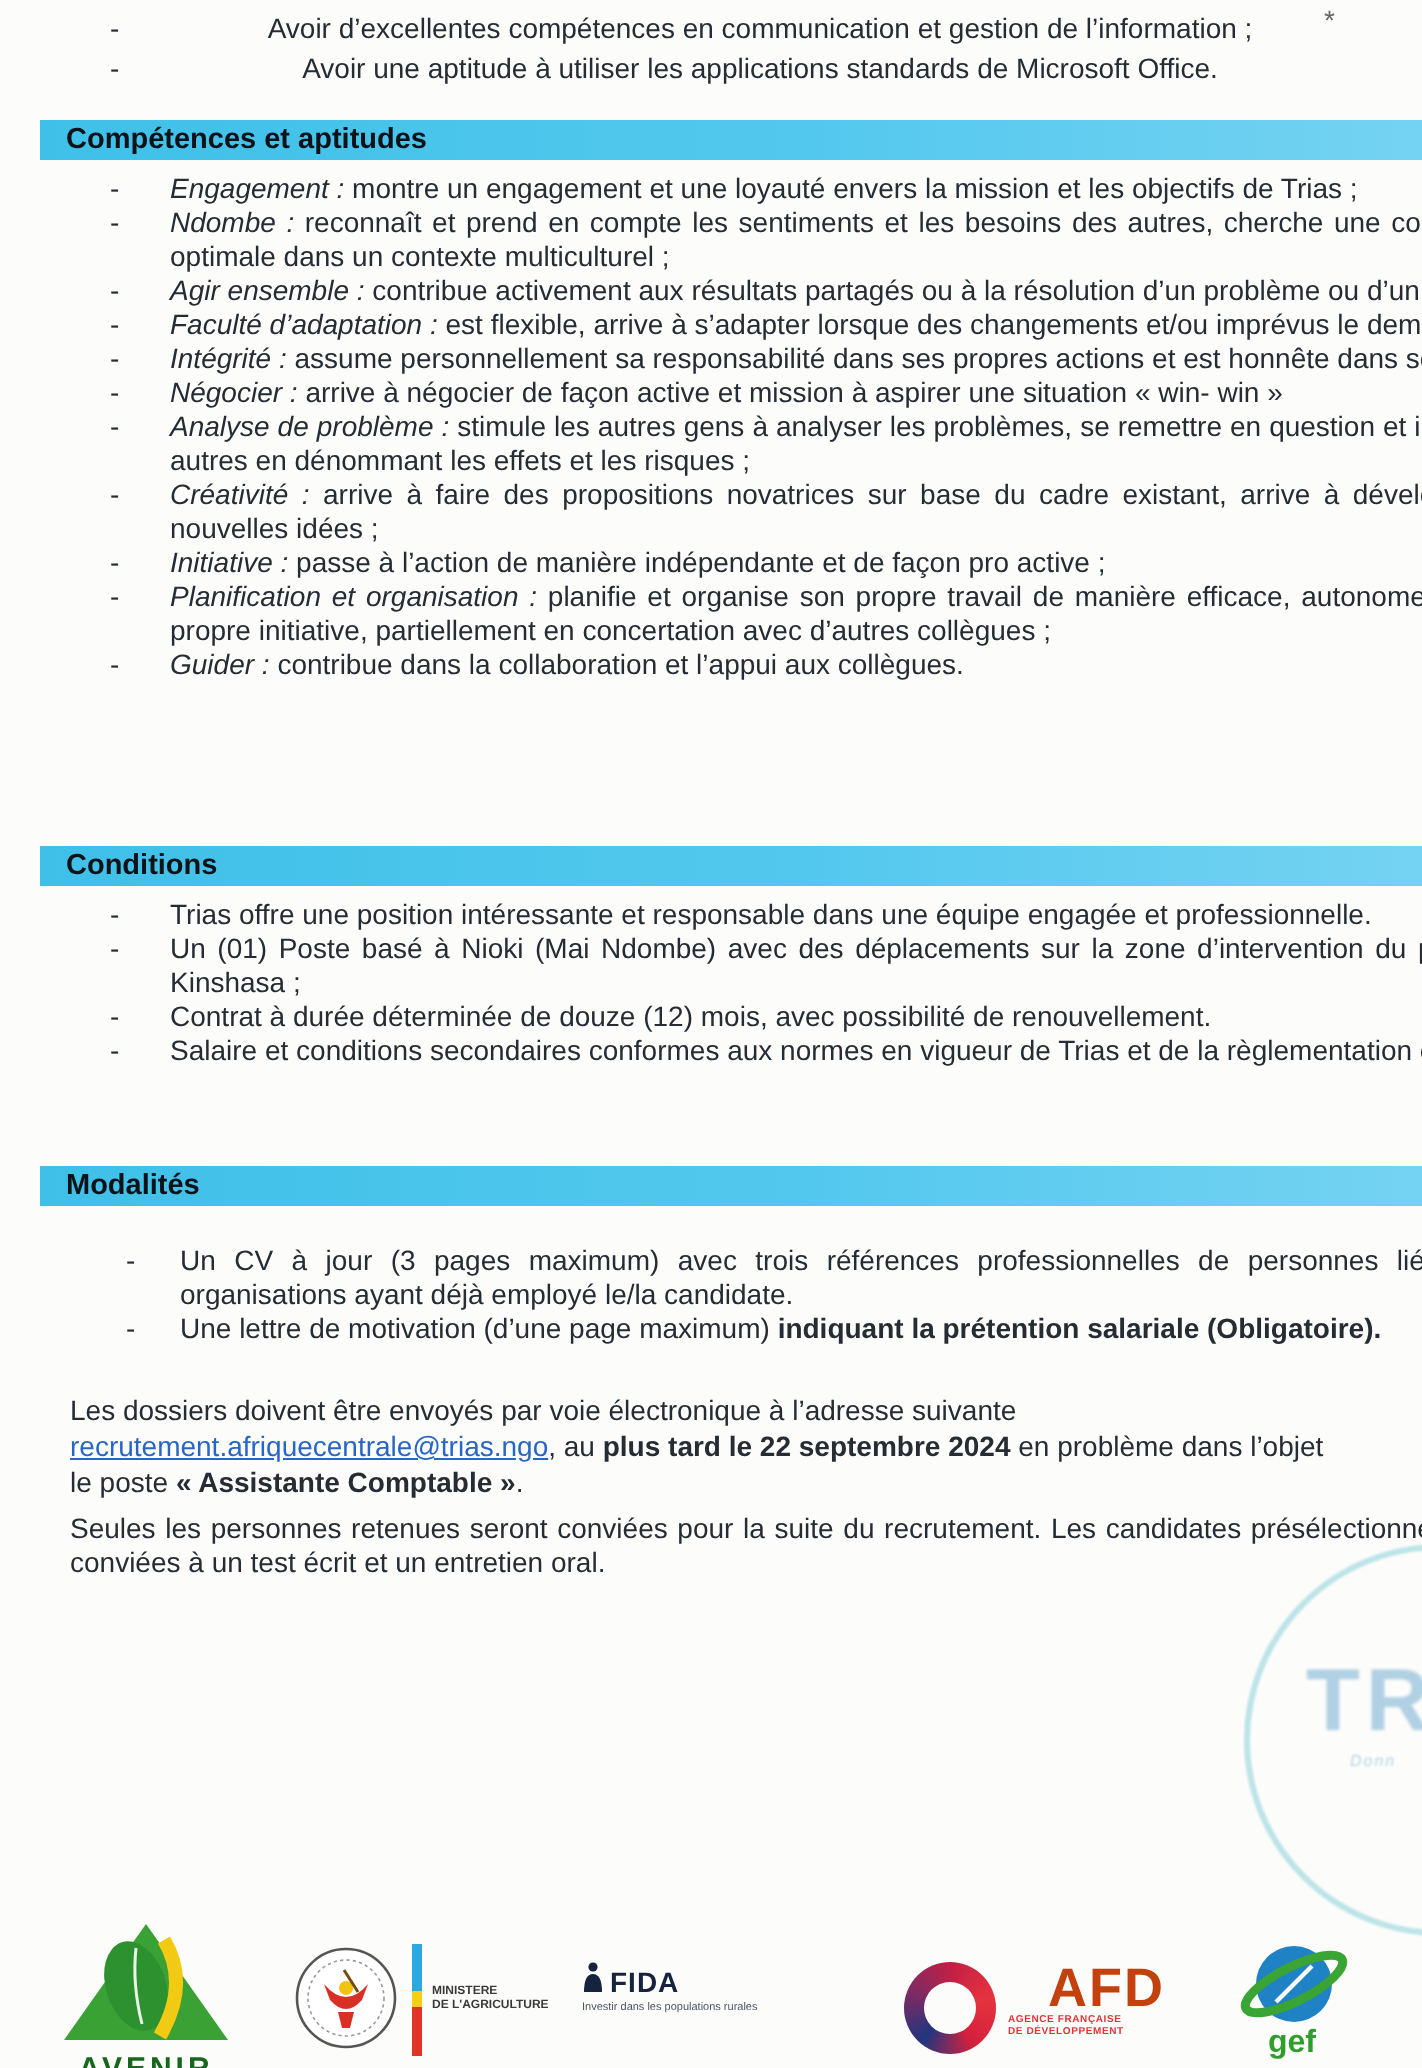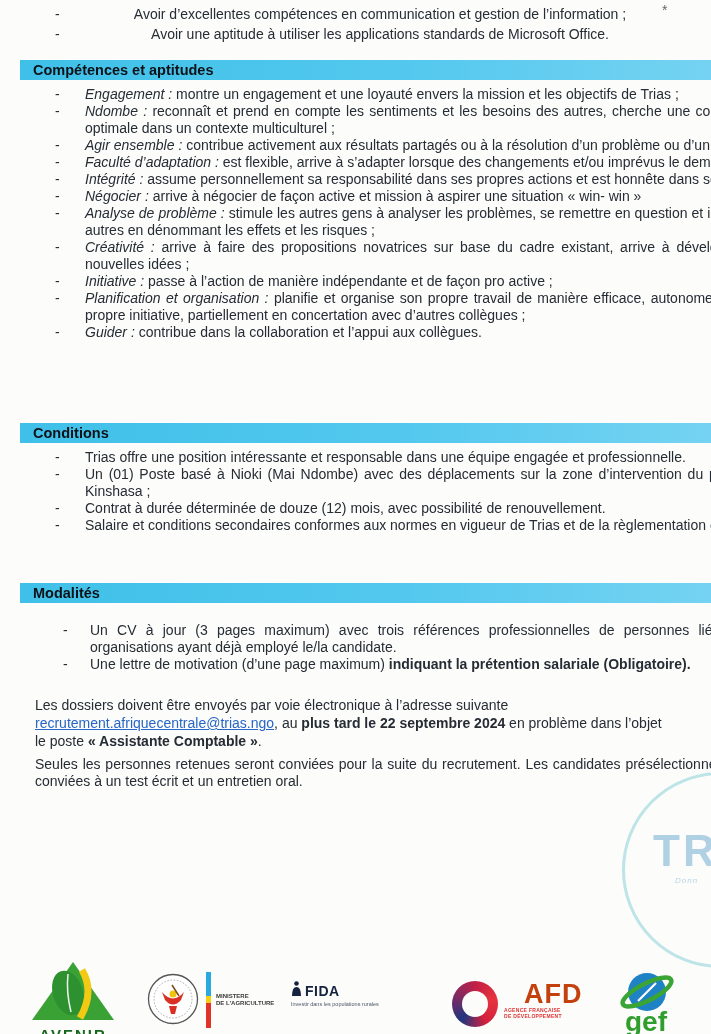--- a/index.html
+++ b/index.html
@@ -66,21 +66,21 @@
   .fida-word{font-weight:bold;font-size:14px;letter-spacing:0.5px;margin-left:3px;}
   .fida-tag{font-size:5.5px;color:#4c5668;margin-top:2px;}
   .logo-afd{left:452px;top:981px;display:flex;align-items:flex-start;}
   .afd-ring{width:46px;height:46px;border-radius:50%;position:relative;flex:0 0 46px;
     background:conic-gradient(from 220deg,#20367f,#7e2a63,#c42045,#e6333e,#d4203c,#20367f);}
   .afd-ring::after{content:"";position:absolute;inset:10px;background:#fcfcfb;border-radius:50%;}
   .afd-text{margin-left:6px;}
   .afd-word{font-weight:bold;font-size:27px;line-height:26px;color:#c2410c;letter-spacing:1px;margin-left:20px;}
   .afd-tag{font-size:5px;font-weight:bold;color:#e03434;line-height:6px;letter-spacing:0.3px;}
   .logo-gef{left:615px;top:968px;width:62px;text-align:center;}
-  .gef-word{font-weight:bold;font-size:28px;color:#2f9e2d;line-height:16px;margin-top:-7px;}
+  .gef-word{font-weight:bold;font-size:16px;color:#2f9e2d;line-height:16px;margin-top:-7px;}
 </style>
 </head>
 <body>
 
 <div id="page">
 
   <span class="corner-mark">*</span>
 
   <div class="list intro" style="top:4px;width:640px;">
     <div class="li">

